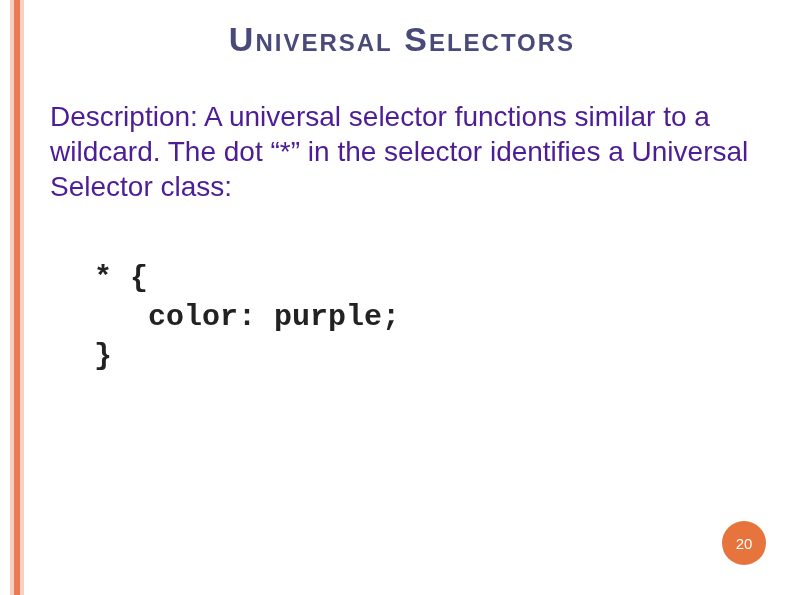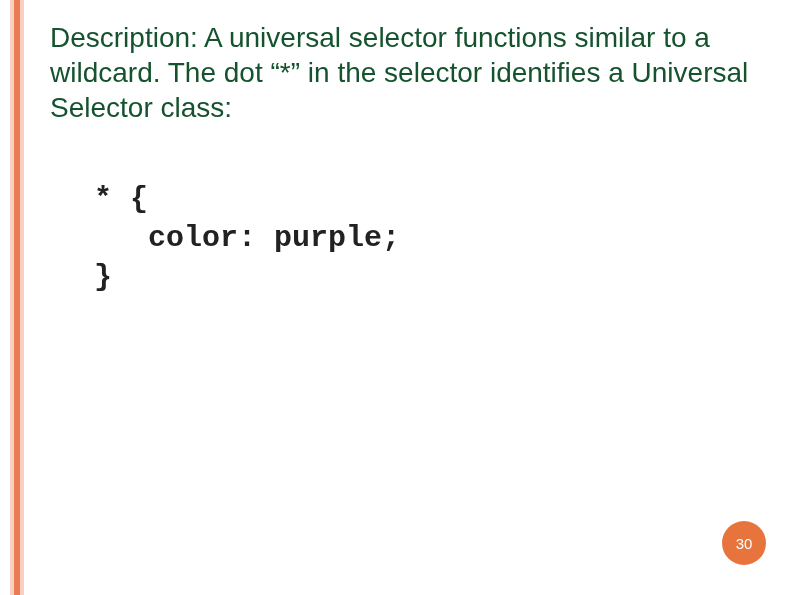--- a/index.html
+++ b/index.html
@@ -49,21 +49,21 @@
     color: #4a4a7a;
     font-size: 34px;
     letter-spacing: 2px;
     font-weight: 700;
     font-variant: small-caps;
     margin-bottom: 40px;
     margin-left: 40px;
     margin-right: 40px;
   }
   .desc {
-    color: #14532d;
+    color: #4c1d95;
     font-size: 28px;
     line-height: 1.25;
     margin-bottom: 55px;
   }
   .label {
     color: #222;
     font-size: 28px;
     font-weight: 700;
     margin-bottom: 6px;
   }
@@ -94,21 +94,22 @@
 </style>
 </head>
 <body>
 
 <div class="left-border">
   <div class="outer"></div>
   <div class="inner"></div>
 </div>
 
 <div class="content">
+  <h1 class="title">Universal Selectors</h1>
   <p class="desc">Description: A universal selector functions similar to a wildcard. The dot “*” in the selector identifies a Universal Selector class:</p>
   <pre class="code">* {
    color: purple;
 }</pre>
 </div>
 
 <div class="page-badge">
-  <span>30</span>
+  <span>20</span>
 </div>
 
 </body></html>

